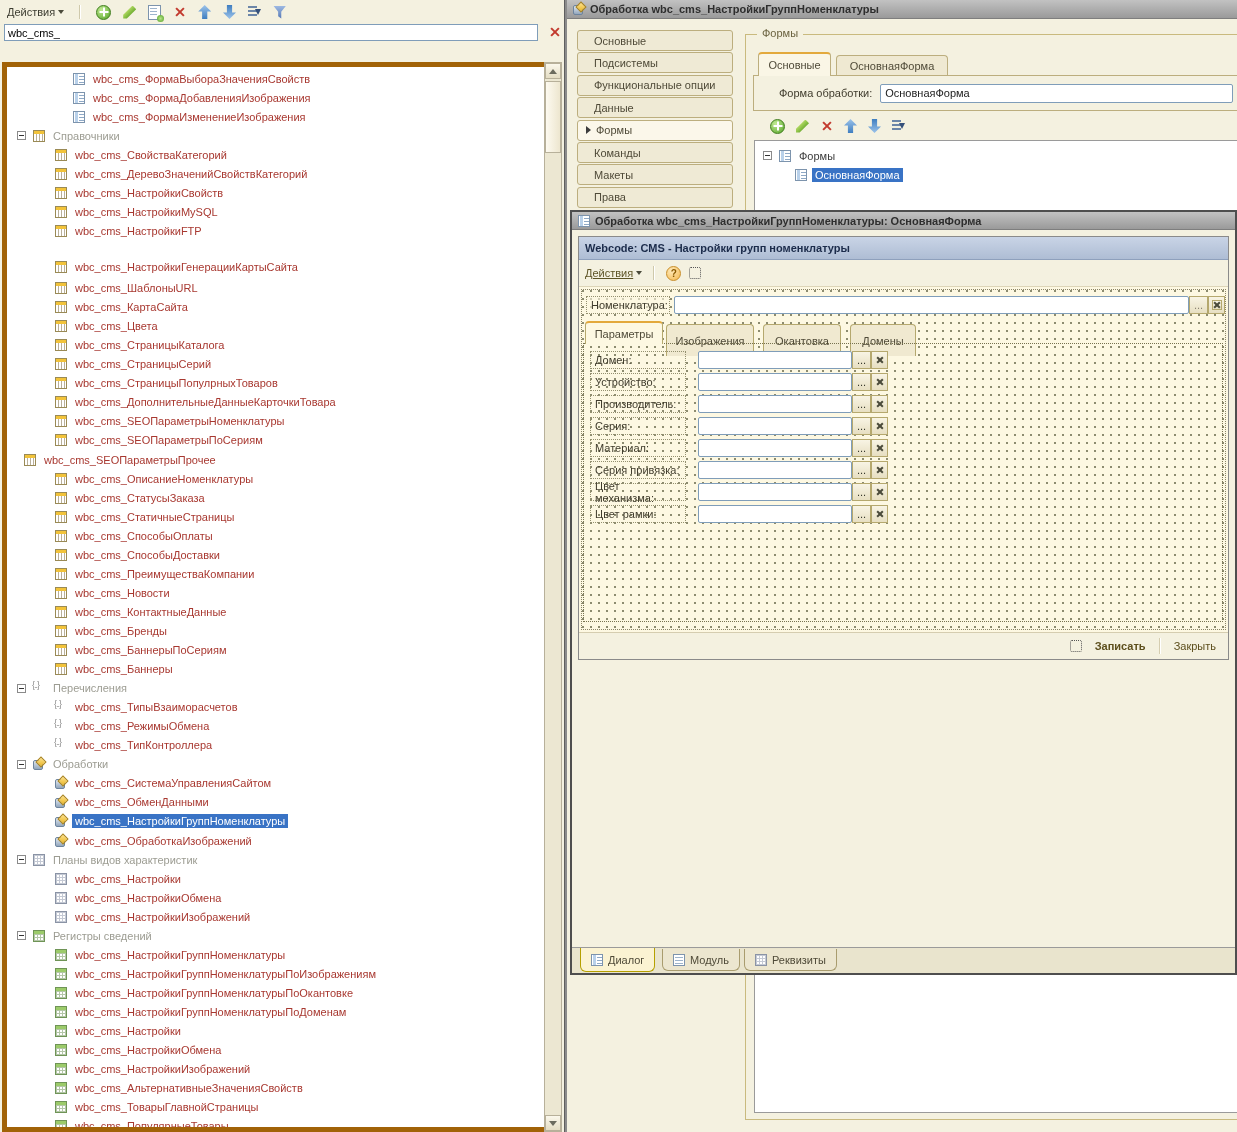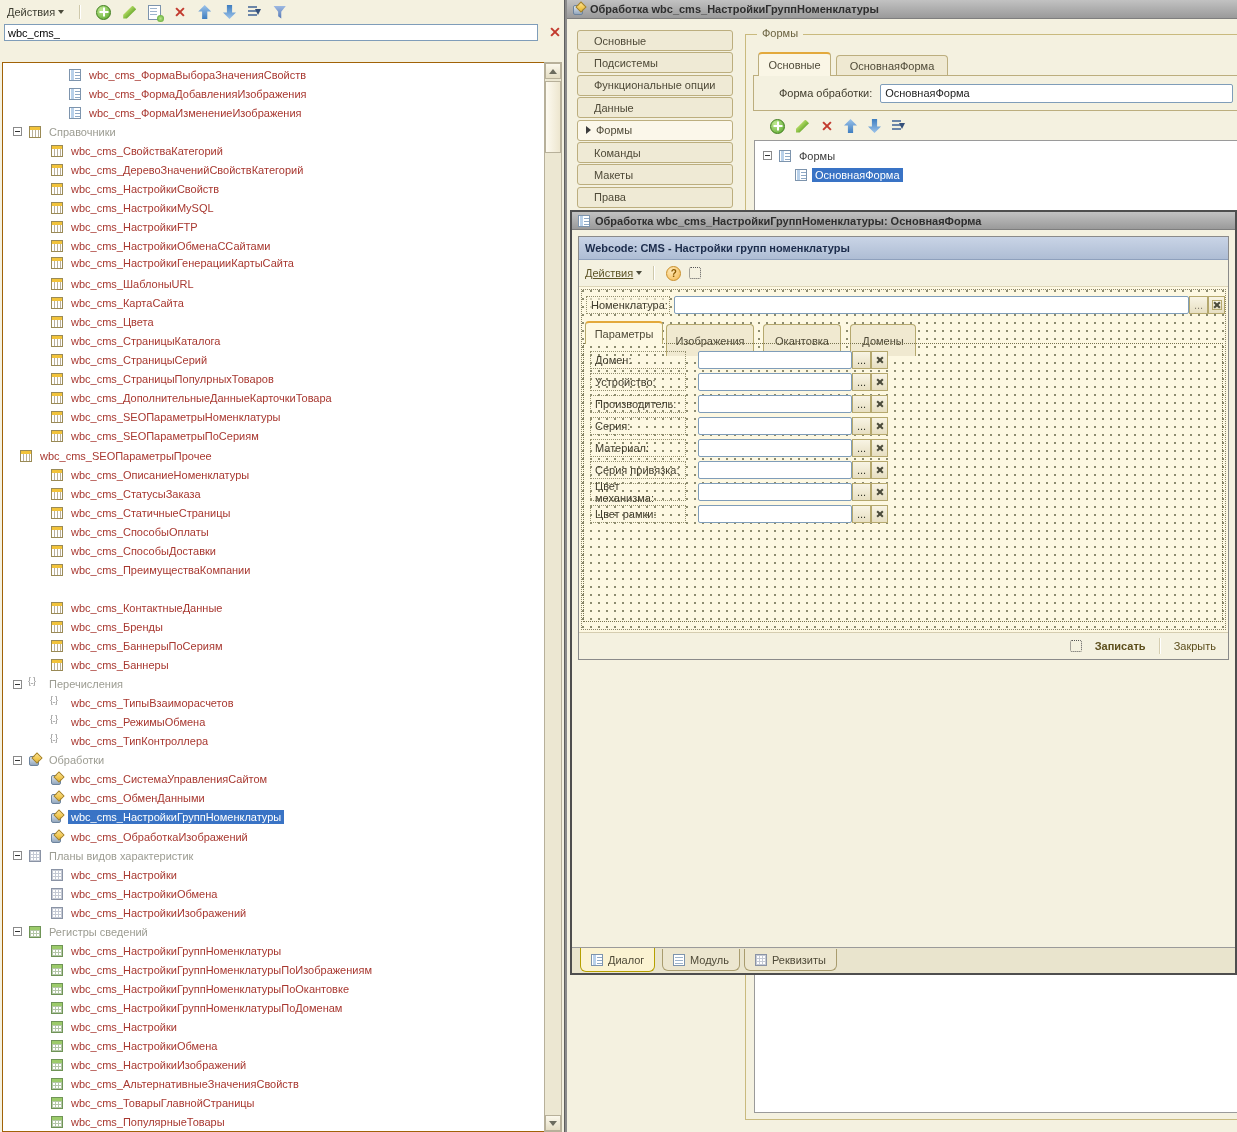--- a/index.html
+++ b/index.html
@@ -73,21 +73,21 @@
      background-size:8px 8px;background-position:1px 2px;background-repeat:no-repeat}
   
   #leftwin{left:0;top:0;width:565px;height:1132px;border-right:1px solid #5e5e5e;box-sizing:border-box}
   #leftwin .tbar{height:20px}
   .toolbar{display:flex;align-items:center;gap:12px;padding:3px 7px;height:24px;box-sizing:border-box}
   .actlbl{color:#3c3c30;cursor:default;display:flex;align-items:center}
   .srch{position:relative;height:20px;padding:1px 4px}
   .srch input{position:absolute;left:4px;top:0;width:534px;height:17px;border:1px solid #7f9db9;
        font-family:"Liberation Sans",sans-serif;font-size:11px;padding:1px 3px;box-sizing:border-box}
   .srch .xmark{position:absolute;right:3px;top:2px}
-  .treewrap{position:absolute;left:2px;top:62px;width:543px;bottom:0;background:#fff;border:1px solid #a16207;overflow:hidden}
+  .treewrap{position:absolute;left:2px;top:62px;width:543px;bottom:0;background:#fff;border:5px solid #a16207;overflow:hidden}
   .trow{position:absolute;left:0;height:19px;display:flex;align-items:center;gap:5px;white-space:nowrap;width:100%;box-sizing:border-box}
   .trow .tlab{color:#a83830;padding:1px 3px}
   .trow .tlab.glab{color:#9c9c92}
   .trow .tlab.sel{background:#3973c5;color:#fff}
   .trow{padding-left:48px}
   .trow.lv0{padding-left:10px}.trow.lv2{padding-left:66px}
   .trow .expwrap{position:relative;width:11px;height:17px;flex:none}
   
   .sbar{position:absolute;right:2px;top:62px;width:18px;bottom:0;background:#ece7d2;border:1px solid #b7b09a;box-sizing:border-box}
   .sbtn{position:absolute;left:0;width:16px;height:16px;background:linear-gradient(#fbf8ec,#e4ddc4);border:1px solid #b7b09a;box-sizing:border-box;display:flex;align-items:center;justify-content:center}
@@ -200,24 +200,20 @@
         <span class="tlab">wbc_cms_НастройкиСвойств</span>
       </div>
       <div class="trow lv1" style="top: 154.4px;">
         <span class="icn icn-catalog"></span>
         <span class="tlab">wbc_cms_НастройкиFTP</span>
       </div>
       <div class="trow lv1" style="top: 135.35px;">
         <span class="icn icn-catalog"></span>
         <span class="tlab">wbc_cms_НастройкиMySQL</span>
       </div>
-      <div class="trow lv1" style="top: 173.45px;">
-        <span class="icn icn-catalog"></span>
-        <span class="tlab">wbc_cms_НастройкиОбменаССайтами</span>
-      </div>
       <div class="trow lv1" style="top: 190px;">
         <span class="icn icn-catalog"></span>
         <span class="tlab">wbc_cms_НастройкиГенерацииКартыСайта</span>
       </div>
       <div class="trow lv1" style="top: 211.55px;">
         <span class="icn icn-catalog"></span>
         <span class="tlab">wbc_cms_ШаблоныURL</span>
       </div>
       <div class="trow lv1" style="top: 230.6px;">
         <span class="icn icn-catalog"></span>
@@ -271,20 +267,24 @@
         <span class="icn icn-catalog"></span>
         <span class="tlab">wbc_cms_СпособыОплаты</span>
       </div>
       <div class="trow lv1" style="top: 478.25px;">
         <span class="icn icn-catalog"></span>
         <span class="tlab">wbc_cms_СпособыДоставки</span>
       </div>
       <div class="trow lv1" style="top: 497.3px;">
         <span class="icn icn-catalog"></span>
         <span class="tlab">wbc_cms_ПреимуществаКомпании</span>
+      </div>
+      <div class="trow lv1" style="top: 516.35px;">
+        <span class="icn icn-catalog"></span>
+        <span class="tlab">wbc_cms_Новости</span>
       </div>
       <div class="trow lv1" style="top: 535.4px;">
         <span class="icn icn-catalog"></span>
         <span class="tlab">wbc_cms_КонтактныеДанные</span>
       </div>
       <div class="trow lv1" style="top: 554.45px;">
         <span class="icn icn-catalog"></span>
         <span class="tlab">wbc_cms_Бренды</span>
       </div>
       <div class="trow lv1" style="top: 573.5px;">

